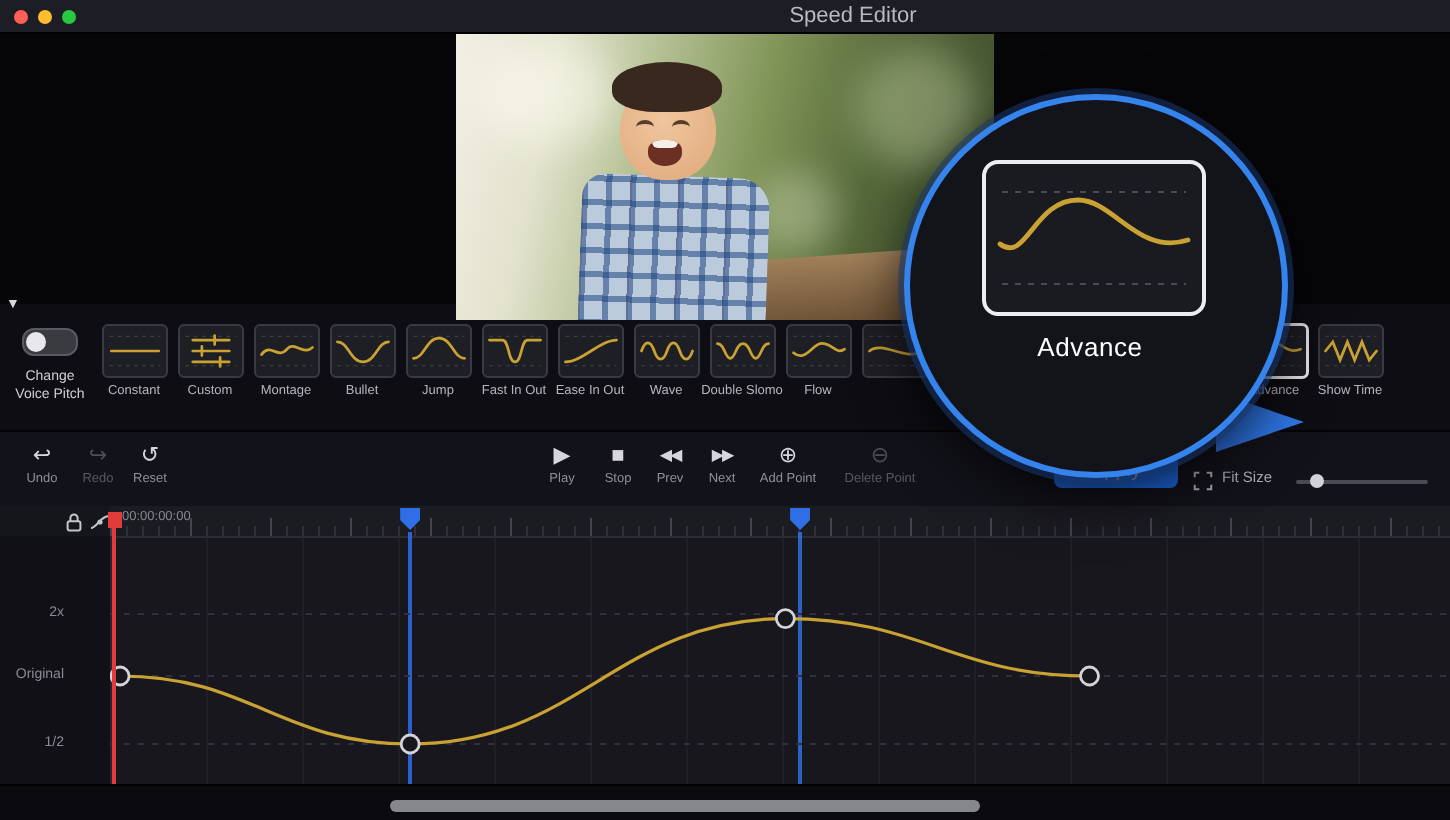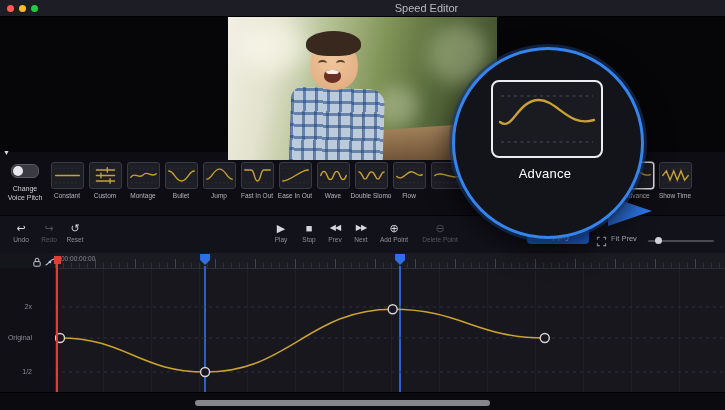--- a/index.html
+++ b/index.html
@@ -285,21 +285,21 @@
   <div class="tbtn dim" style="left:416px;width:48px">
     <span class="ticon">⊖</span>
     <span class="tlabel">Delete Point</span>
   </div>
   <div class="apply">Apply</div>
   <span class="fitsize-icon">
     <svg width="11" height="11" viewBox="0 0 12 12">
         <path d="M1.5 4 V1.5 H4 M8 1.5 H10.5 V4 M10.5 8 V10.5 H8 M4 10.5 H1.5 V8" stroke="#a9a9b2" stroke-width="1.1" fill="none"></path>
       </svg>
   </span>
-  <span class="fitsize-label">Fit Prev</span>
+  <span class="fitsize-label">Fit Size</span>
   <div class="slider-track"></div>
   <div class="slider-knob"></div>
 
   <div class="ruler-gutter">
     <span class="gicon" style="left:31px">
       <svg width="12" height="12" viewBox="0 0 12 12">
           <rect x="2.8" y="5.6" width="6.4" height="4.6" rx="1" stroke="#c5c5cc" stroke-width="1" fill="none"></rect>
           <path d="M4.2 5.6 V4 a1.8 1.8 0 0 1 3.6 0 V5.6" stroke="#c5c5cc" stroke-width="1" fill="none"></path>
         </svg>
     </span>

